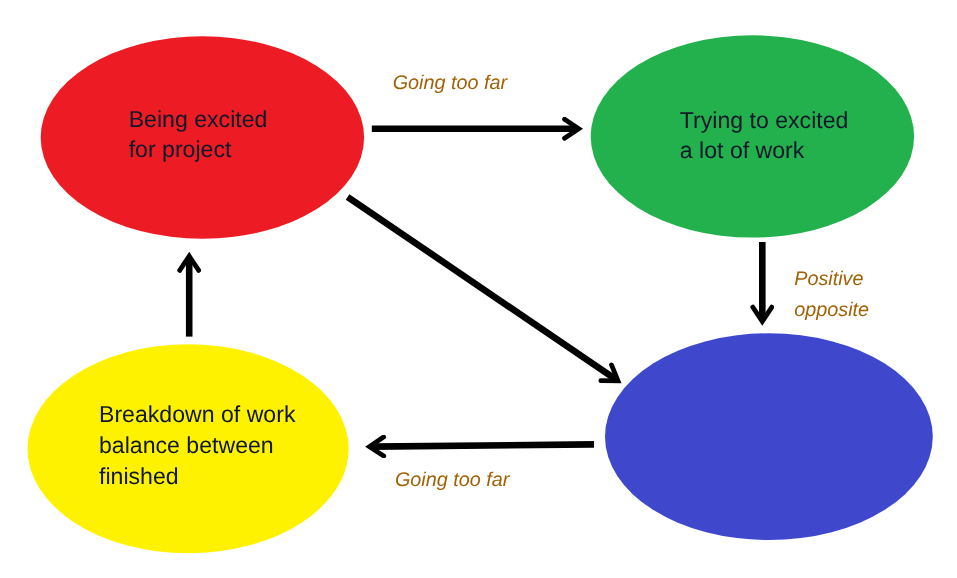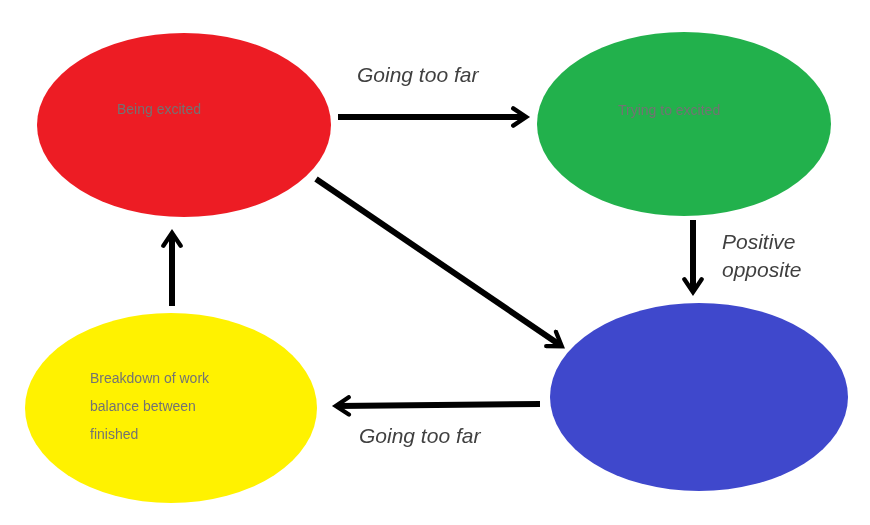--- a/index.html
+++ b/index.html
@@ -8,32 +8,32 @@
     width: 870px;
     height: 525px;
     background: #ffffff;
     overflow: hidden;
     font-family: "Liberation Sans", sans-serif;
     color: #000000;
   }
   .layer { position: absolute; left: 0; top: 0; }
   .node-text {
     position: absolute;
-    font-size: 14px;
+    font-size: 21px;
     line-height: 28px;
     white-space: nowrap;
-    color: #737373;
+    color: #0f172a;
   }
   .edge-label {
     position: absolute;
-    font-size: 21px;
+    font-size: 18px;
     line-height: 28px;
     font-style: italic;
     white-space: nowrap;
-    color: #404040;
+    color: #a16207;
   }
 </style>
 </head>
 <body>
 
 <div class="canvas">
 
   <svg class="layer" width="870" height="525" viewBox="0 0 870 525">
     <defs>
       <marker id="arrowhead" viewBox="0 0 10 10" refX="6.5" refY="5" markerWidth="3.6" markerHeight="3.6" orient="auto">
@@ -48,38 +48,40 @@
 
     <line x1="338" y1="117" x2="524" y2="117" stroke="#000000" stroke-width="6" marker-end="url(#arrowhead)"></line>
     <line x1="693" y1="220" x2="693" y2="290" stroke="#000000" stroke-width="6" marker-end="url(#arrowhead)"></line>
     <line x1="316" y1="179" x2="560" y2="345" stroke="#000000" stroke-width="6" marker-end="url(#arrowhead)"></line>
     <line x1="540" y1="404" x2="338" y2="406" stroke="#000000" stroke-width="6" marker-end="url(#arrowhead)"></line>
     <line x1="172" y1="306" x2="172" y2="235" stroke="#000000" stroke-width="6" marker-end="url(#arrowhead)"></line>
   </svg>
 
   <div class="node-text" style="left:117px; top:95px">
     <div>Being excited</div>
+    <div>for project</div>
   </div>
 
   <div class="node-text" style="left:618px; top:96px">
     <div>Trying to excited</div>
+    <div>a lot of work</div>
   </div>
 
   <div class="node-text" style="left:607px; top:369px">
   </div>
 
   <div class="node-text" style="left:90px; top:364px">
     <div>Breakdown of work</div>
     <div>balance between</div>
     <div>finished</div>
   </div>
 
   <div class="edge-label" style="left:357px; top:61px">Going too far</div>
 
-  <div class="edge-label" style="left:722px; top:228px">
+  <div class="edge-label" style="left:722px; top:239px">
     <div>Positive</div>
     <div>opposite</div>
   </div>
 
 
   <div class="edge-label" style="left:359px; top:422px">Going too far</div>
 
   <div class="edge-label" style="left:44px; top:246px">
   </div>
 

